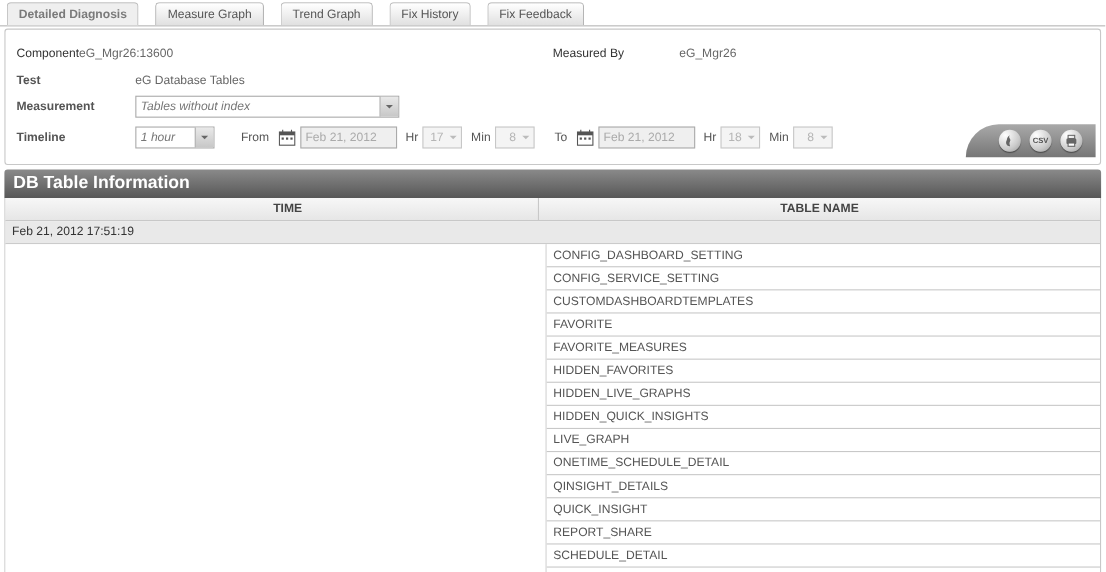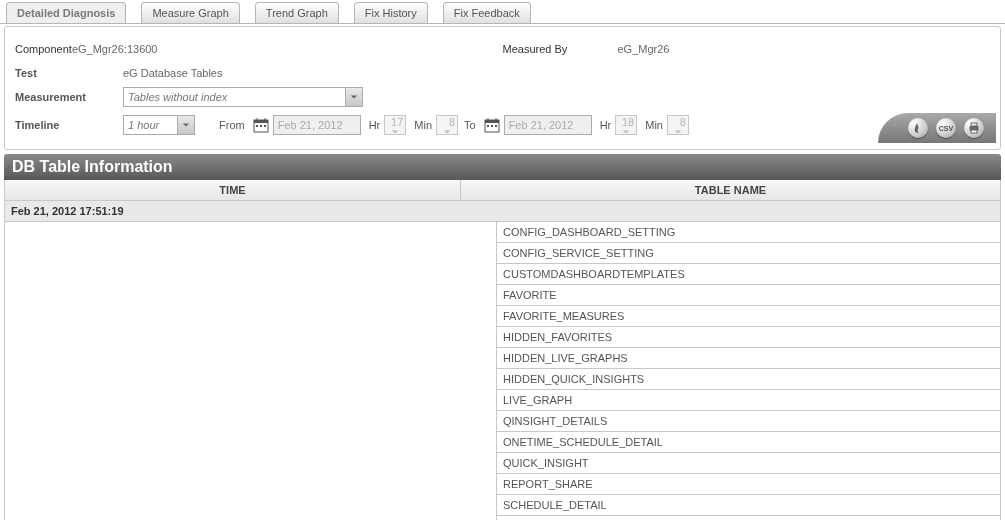--- a/index.html
+++ b/index.html
@@ -85,21 +85,20 @@
     display: inline-flex;
     align-items: center;
   }
   .mini-select {
     display: inline-flex;
     border: 1px solid #c7c7c7;
     height: 18px;
     background: #f4f4f4;
     color: #b5b5b5;
     align-items: center;
-    flex-direction: column;
   }
   .mini-select .txt { padding: 0 2px 0 4px; min-width: 14px; text-align: right; }
   .mini-select .arrow { width: 14px; display: flex; align-items: center; justify-content: center; }
   .mini-select .arrow svg{width:8px;height:8px;}
 
   .cal-icon {
     width: 16px;
     height: 16px;
     display: inline-flex;
     align-items: center;
@@ -168,26 +167,26 @@
     border-top: none;
   }
   .tbl-head {
     display: flex;
     background: linear-gradient(to bottom,#f7f7f7,#e6e6e6);
     border-bottom: 1px solid #c8c8c8;
     font-weight: bold;
     color: #444;
   }
   .tbl-head > div { padding: 4px 6px; text-align: center; }
-  .col-time { width: 456px; border-right: 1px solid #c8c8c8; box-sizing: border-box; }
+  .col-time { width: 456px; border-right: 1px solid #c8c8c8; box-sizing: border-box; margin-left: 29px; }
   .col-name { flex: 1; }
 
   .group-row {
     background: #e9e9e9;
-    font-weight: bold;
+    font-weight: normal;
     color: #333;
     border-bottom: 1px solid #c8c8c8;
     padding: 4px 6px;
   }
   .data-rows { display: flex; }
   .data-rows .left {
     width: 492px;
     border-right: 1px solid #c8c8c8;
     box-sizing: border-box;
     background: #fff;
@@ -276,21 +275,21 @@
     <span class="lbl-inline">Min</span>
     <span class="mini-select">
       <span class="txt">8</span>
       <span class="arrow">
           <svg viewBox="0 0 10 10">
             <path d="M1 3 L5 7 L9 3 Z" fill="#bbb"></path>
           </svg>
         </span>
     </span>
 
-    <span class="lbl-inline" style="margin-left:6px">To</span>
+    <span class="lbl-inline" style="margin-left:18px">To</span>
     <span class="cal-icon">
       <svg viewBox="0 0 16 16">
           <rect x="1" y="3" width="14" height="12" fill="none" stroke="#555"></rect>
           <rect x="1" y="3" width="14" height="3" fill="#555"></rect>
           <line x1="4" y1="1" x2="4" y2="5" stroke="#555"></line>
           <line x1="12" y1="1" x2="12" y2="5" stroke="#555"></line>
           <rect x="3" y="8" width="2" height="2" fill="#555"></rect>
           <rect x="7" y="8" width="2" height="2" fill="#555"></rect>
           <rect x="11" y="8" width="2" height="2" fill="#555"></rect>
         </svg>
@@ -353,21 +352,21 @@
     <div class="right" id="data-right">
         <div class="cell">CONFIG_DASHBOARD_SETTING</div>
         <div class="cell">CONFIG_SERVICE_SETTING</div>
         <div class="cell">CUSTOMDASHBOARDTEMPLATES</div>
         <div class="cell">FAVORITE</div>
         <div class="cell">FAVORITE_MEASURES</div>
         <div class="cell">HIDDEN_FAVORITES</div>
         <div class="cell">HIDDEN_LIVE_GRAPHS</div>
         <div class="cell">HIDDEN_QUICK_INSIGHTS</div>
         <div class="cell">LIVE_GRAPH</div>
+        <div class="cell">ONETIME_SCHEDULE_DETAIL</div>
         <div class="cell">QINSIGHT_DETAILS</div>
-        <div class="cell">ONETIME_SCHEDULE_DETAIL</div>
         <div class="cell">QUICK_INSIGHT</div>
         <div class="cell">REPORT_SHARE</div>
         <div class="cell">SCHEDULE_DETAIL</div>
         <div class="cell">USER_REPORT_DETAILS</div>
       </div>
   </div>
 </div>
 
 </body></html>

